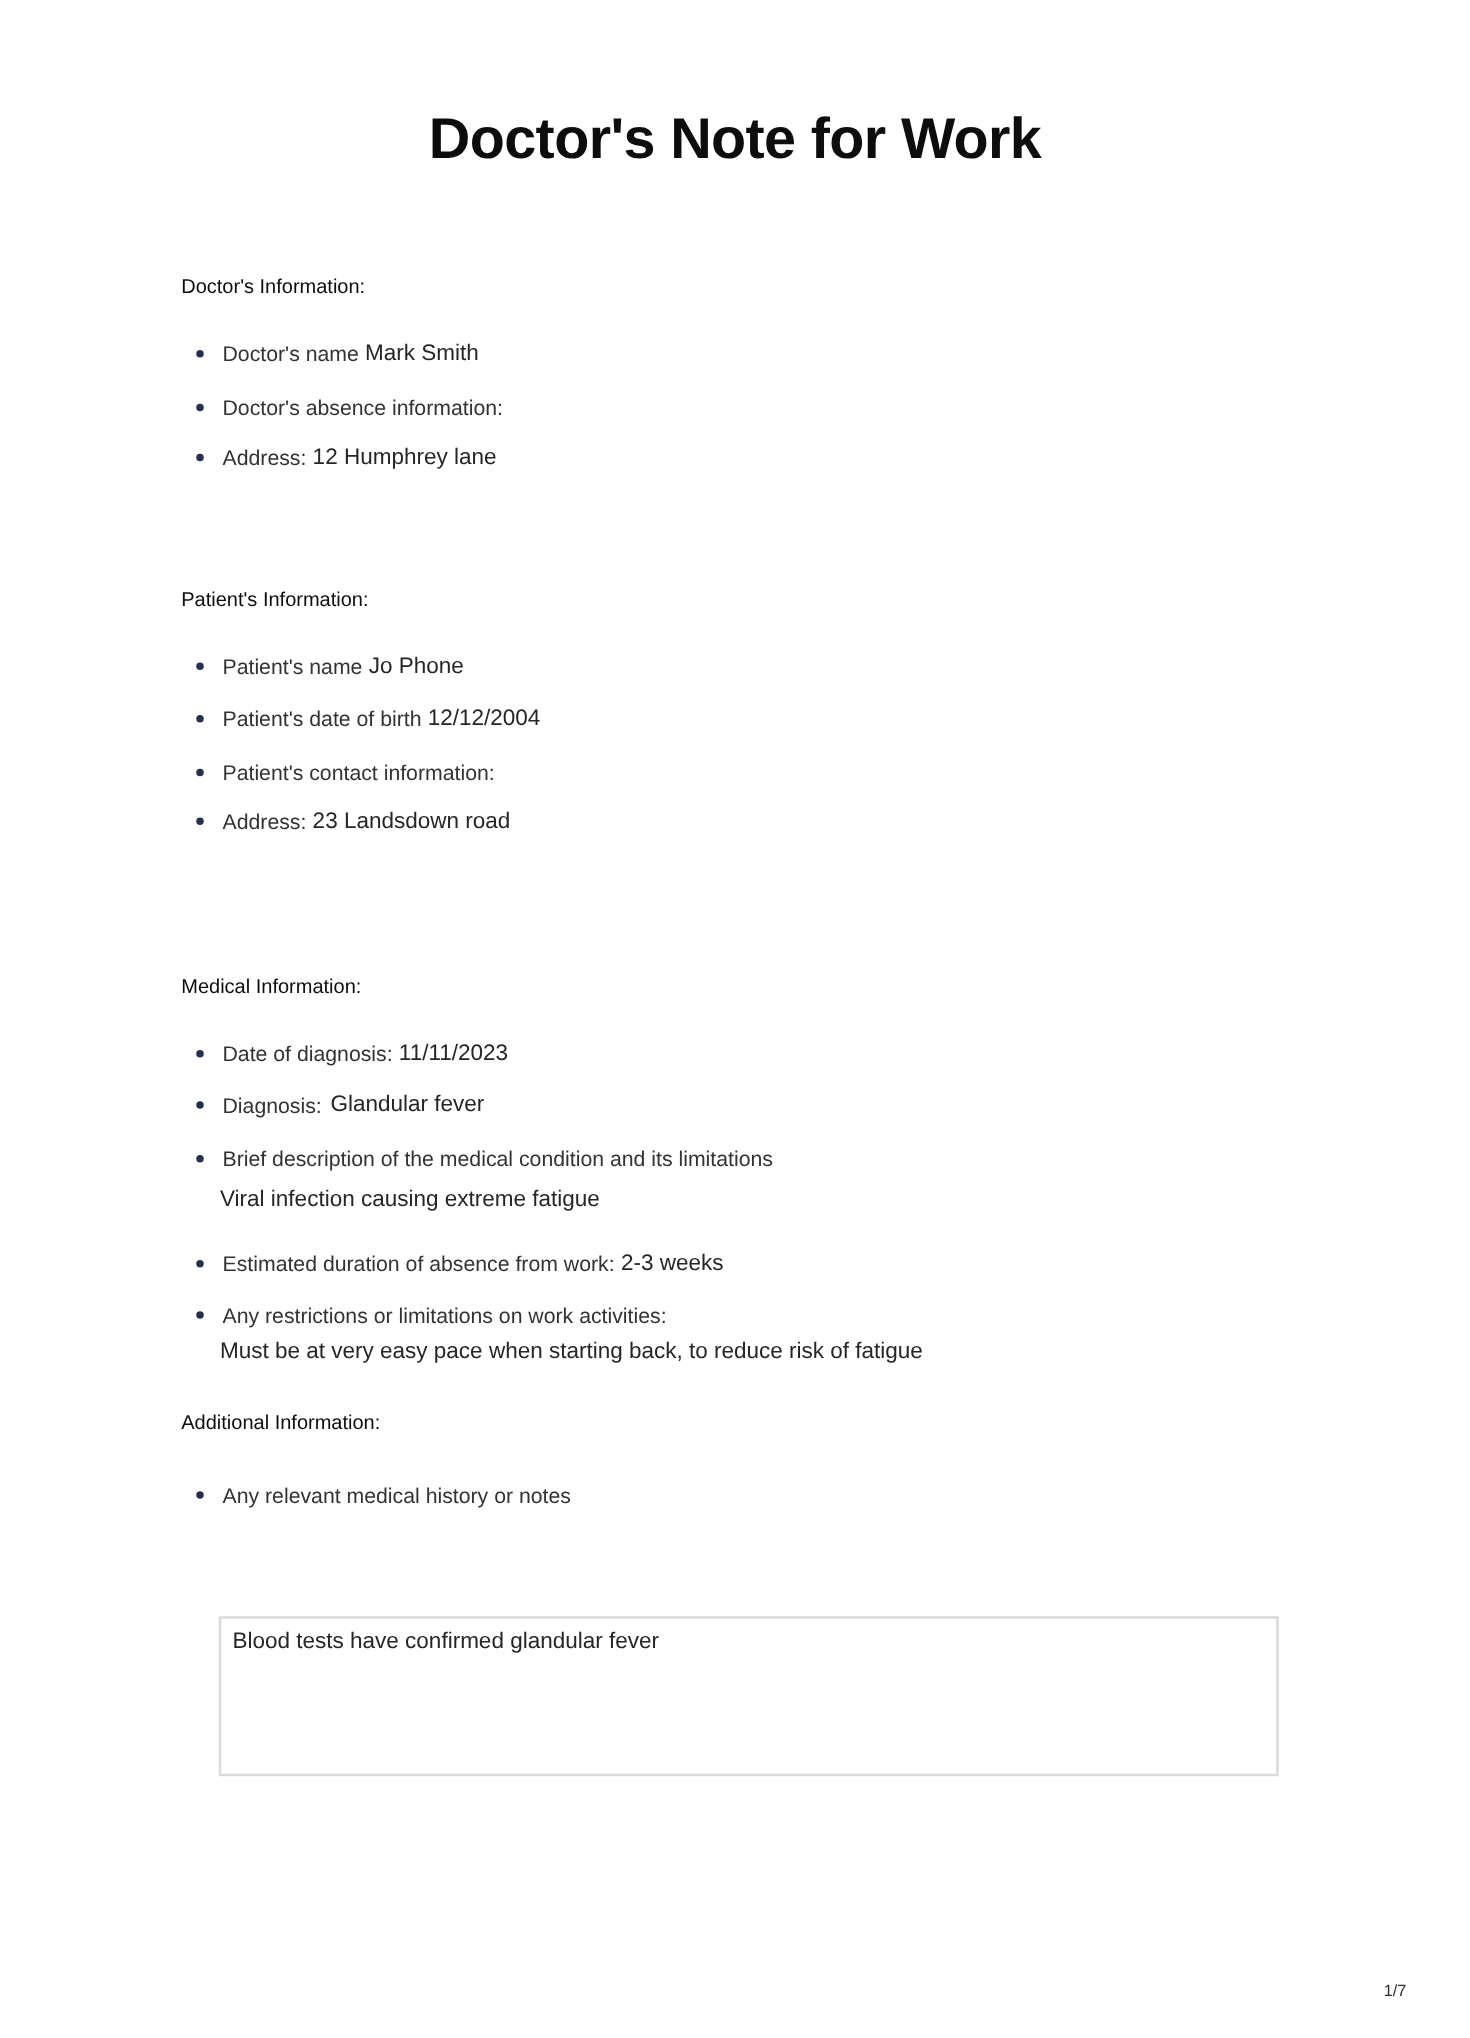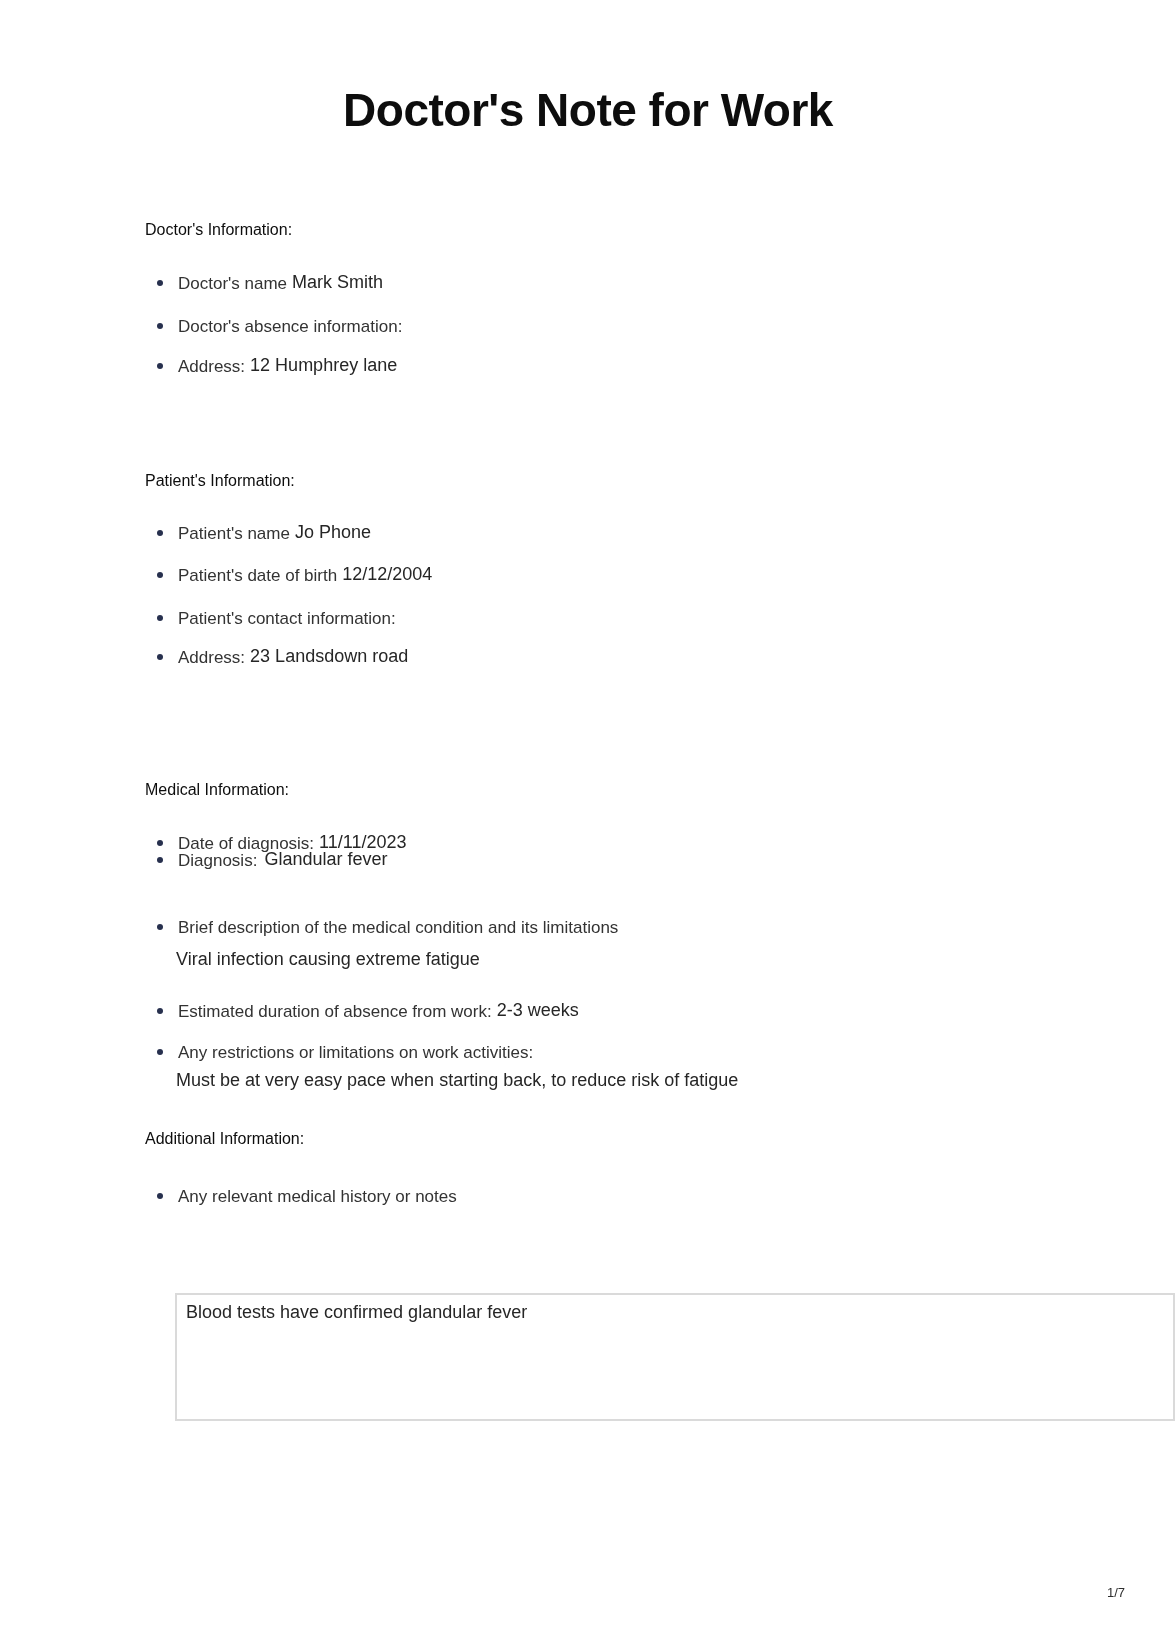--- a/index.html
+++ b/index.html
@@ -61,21 +61,21 @@
 
   .email-col {
     position: absolute;
     left: 456px; top: 0;
     white-space: nowrap;
   }
 
   .notes-box {
     position: absolute;
     left: 175px; top: 1293px;
-    width: 1000px; height: 128px;
+    width: 848px; height: 128px;
     border: 2px solid #dadada;
     background: #ffffff;
     font-size: 18px;
     color: #262626;
     padding: 5px 9px;
     line-height: 24px;
     resize: none;
     font-family: "Liberation Sans", sans-serif;
     outline: none;
   }
@@ -135,21 +135,21 @@
   </div>
 
 
   <h2 class="section-heading" style="top:781px">Medical Information:</h2>
 
   <div class="row" style="top:833px">
     <span class="bullet"></span>
     <span class="txt"><span>Date of diagnosis:</span><span class="value gap-sm">11/11/2023</span></span>
   </div>
 
-  <div class="row" style="top:850px">
+  <div class="row" style="top:874px">
     <span class="bullet"></span>
     <span class="txt"><span>Diagnosis:</span><span class="value gap-md">Glandular fever</span></span>
   </div>
 
   <div class="row" style="top:917px">
     <span class="bullet"></span>
     <span class="txt">Brief description of the medical condition and its limitations</span>
   </div>
   <div class="row cont" style="top:950px">
     <span class="txt value">Viral infection causing extreme fatigue</span>

